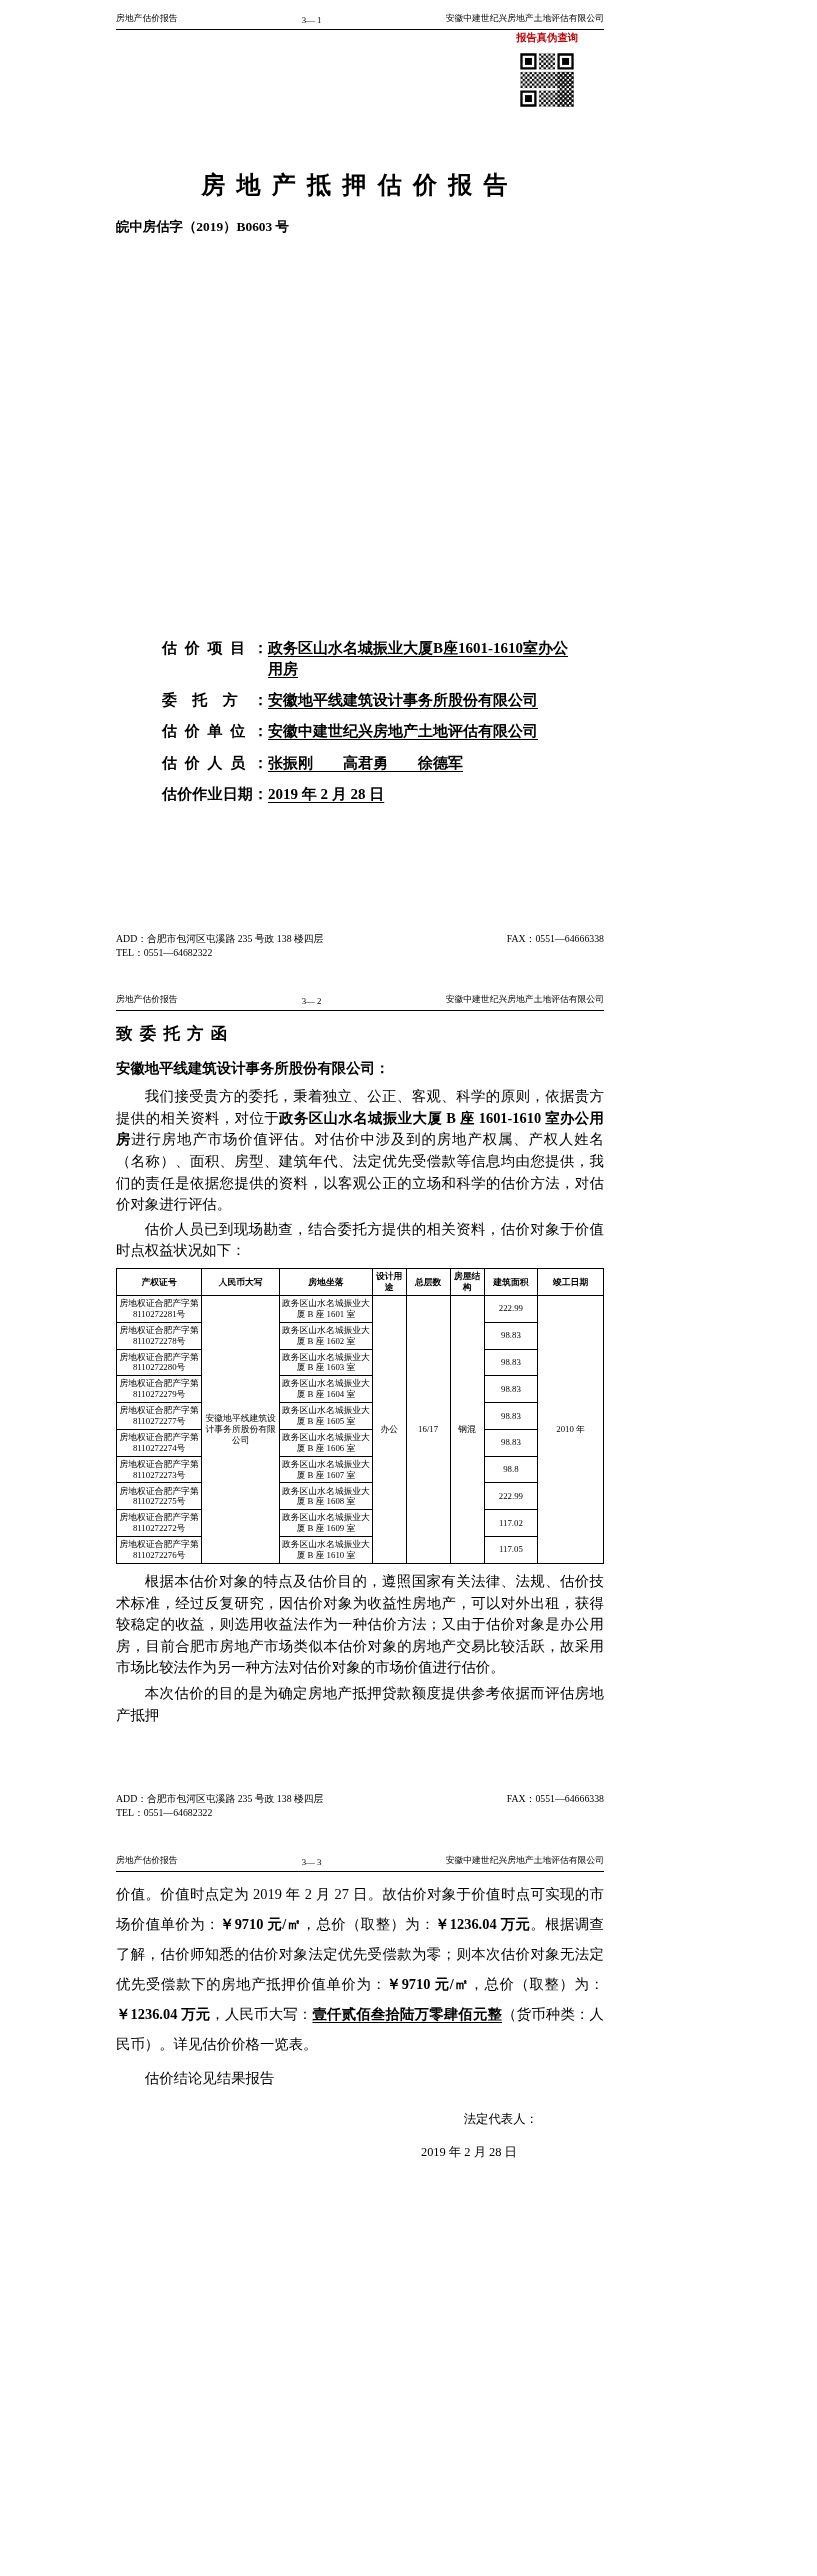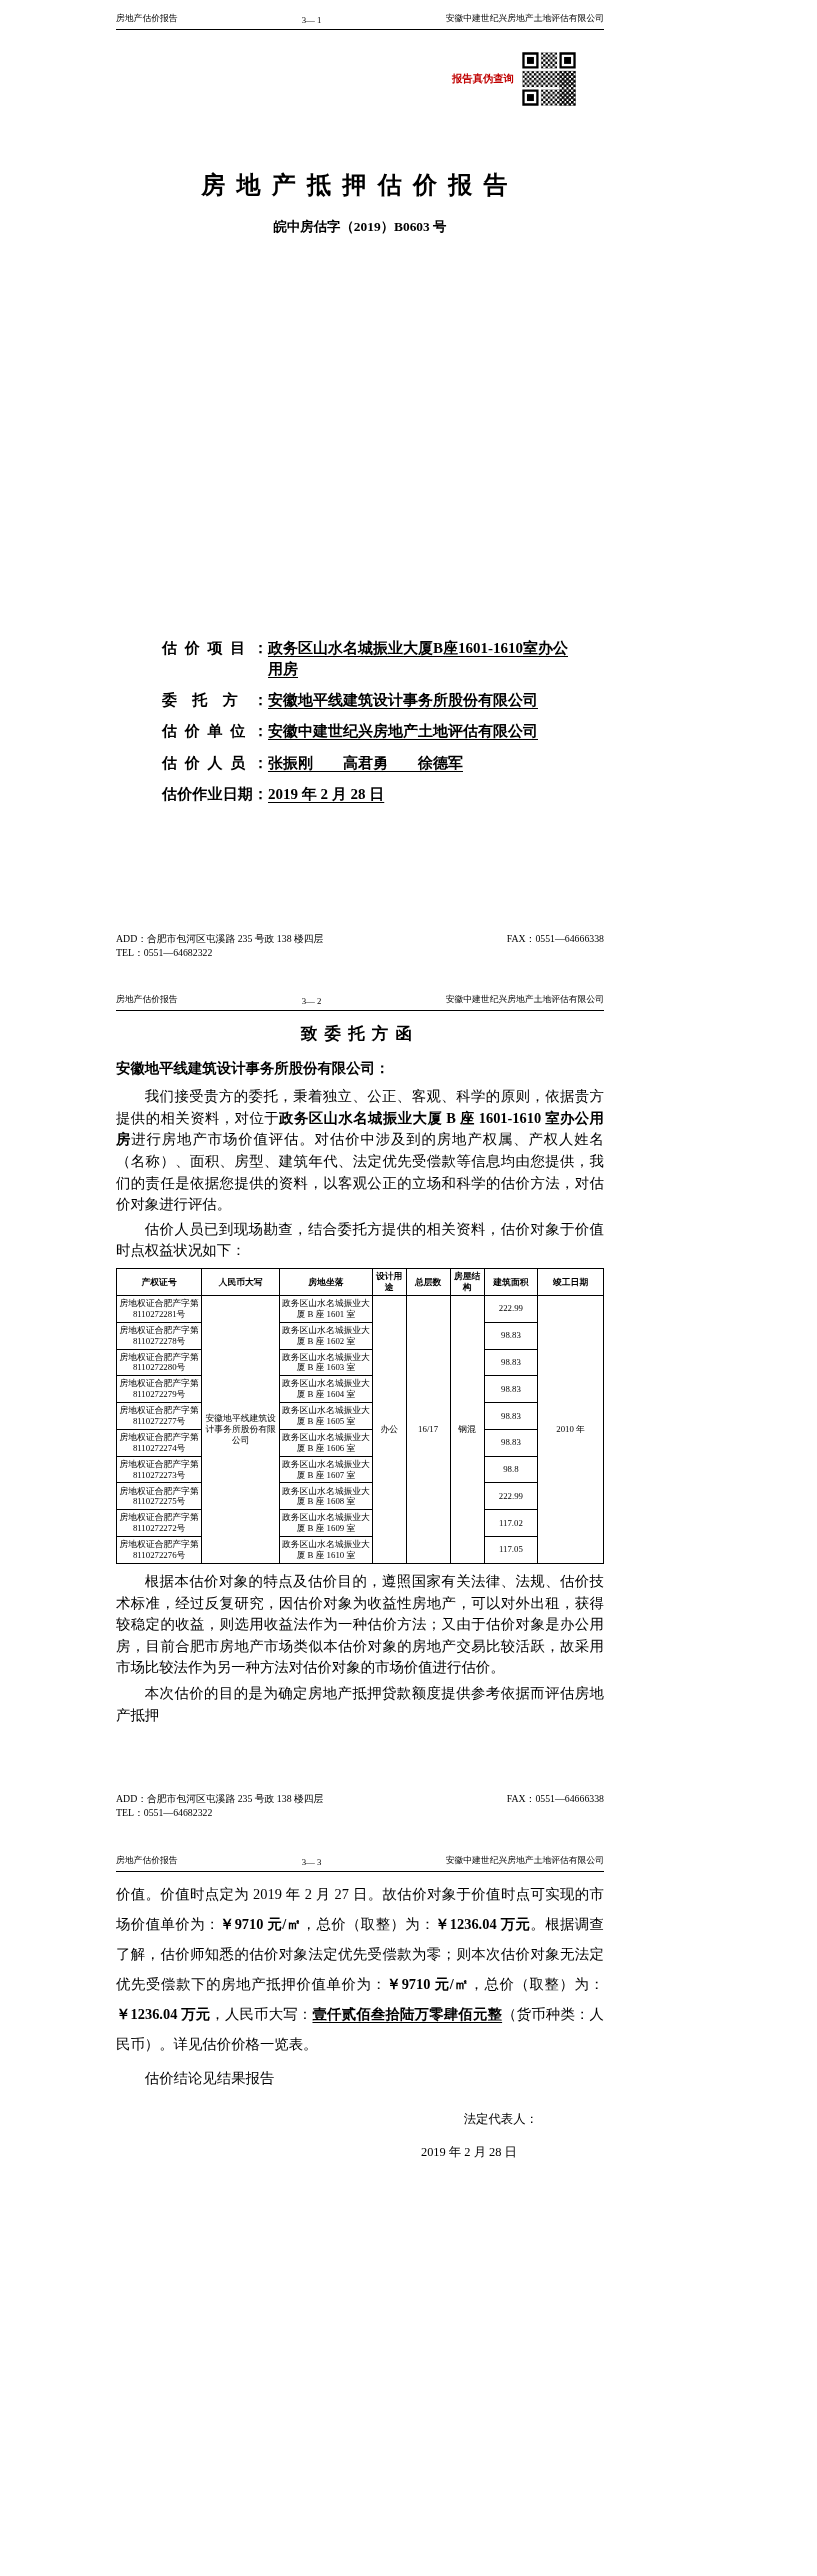--- a/index.html
+++ b/index.html
@@ -9,38 +9,38 @@
   .page { position:absolute; left:0; width:720px; }
   #page1 { top:0; height:981px; }
   #page2 { top:981px; height:860px; }
   #page3 { top:1842px; height:1361px; }
   .content { position:relative; height:100%; margin:0 116px; }
 
   .doc-header { display:flex; justify-content:space-between; align-items:flex-end;
     font-size:8.8px; padding:13.4px 0 3.6px 0; border-bottom:0.8px solid #000; }
   .doc-header span { white-space:nowrap; }
 
-  .qr-wrap { position:absolute; top:50px; right:26px; display:flex; align-items:center; gap:6.2px; }
+  .qr-wrap { position:absolute; top:31px; right:26px; display:flex; align-items:center; gap:6.2px;flex-direction:column; }
   .qr-label { color:#c00000; font-size:10.3px; font-weight:bold; white-space:nowrap; }
 
   .cover-title { position:absolute; top:169px; left:0; right:0; text-align:center;
     font-size:24px; font-weight:bold; letter-spacing:11.3px; white-space:nowrap; }
-  .cover-no { position:absolute; top:218px; left:0; right:0; text-align:center;
+  .cover-no { position:absolute; top:218px; left:0; right:0; text-align:left;
     font-size:13.4px; font-weight:bold; }
 
   .fields { position:absolute; top:638px; left:46px; right:0; }
   .field { display:flex; margin-bottom:10.8px; font-size:15px; font-weight:bold; line-height:20.6px; }
   .field .lbl { display:inline-block; width:106px; flex:none; text-align:justify; text-align-last:justify; }
   .field .val { display:inline-block; max-width:309px; text-decoration:underline; text-underline-offset:3.1px; }
 
   .doc-footer { position:absolute; left:0; right:0; bottom:20.6px; font-size:9.8px; line-height:14px; }
   .doc-footer .f-row { display:flex; justify-content:space-between; }
 
   .body2 { font-size:14.4px; line-height:21.6px; text-align:justify; }
-  .letter-title { text-align:center; font-size:16.5px; font-weight:bold; letter-spacing:7.2px; margin-top:12.4px; }
+  .letter-title { font-size:16.5px; font-weight:bold; letter-spacing:7.2px; margin-top:12.4px; }
   .salutation { font-weight:bold; margin-top:13.4px; font-size:14.4px; line-height:21.6px; }
   .para { text-indent:2em; font-size:14.4px; line-height:21.6px; text-align:justify; }
   .p1 { margin-top:6.2px; }
   .p2 { margin-top:3.1px; }
   .p3 { margin-top:7.2px; }
   .p4 { margin-top:4.1px; }
   .b { font-weight:bold; }
   .bu { font-weight:bold; text-decoration:underline; text-underline-offset:2.6px; }
 
   table.rights-table { width:100%; border-collapse:collapse; margin-top:6.2px; table-layout:fixed; }

